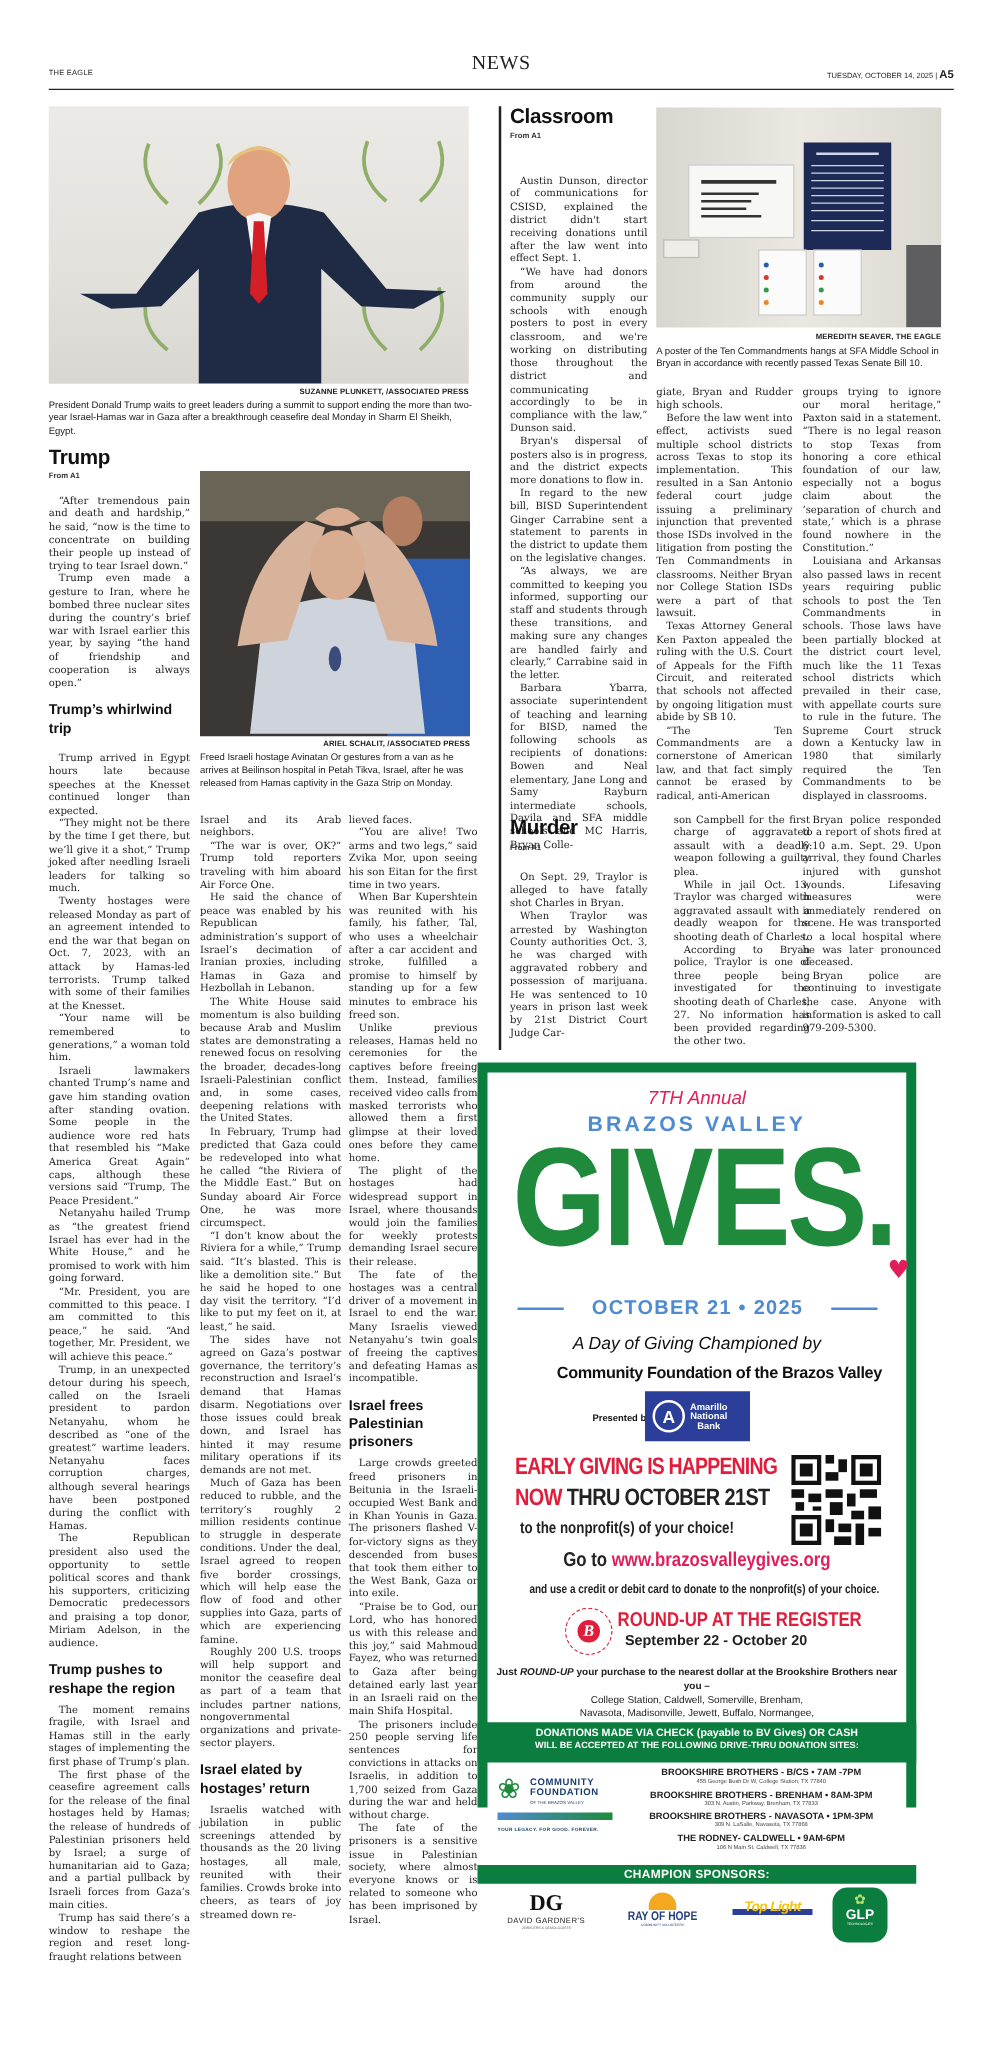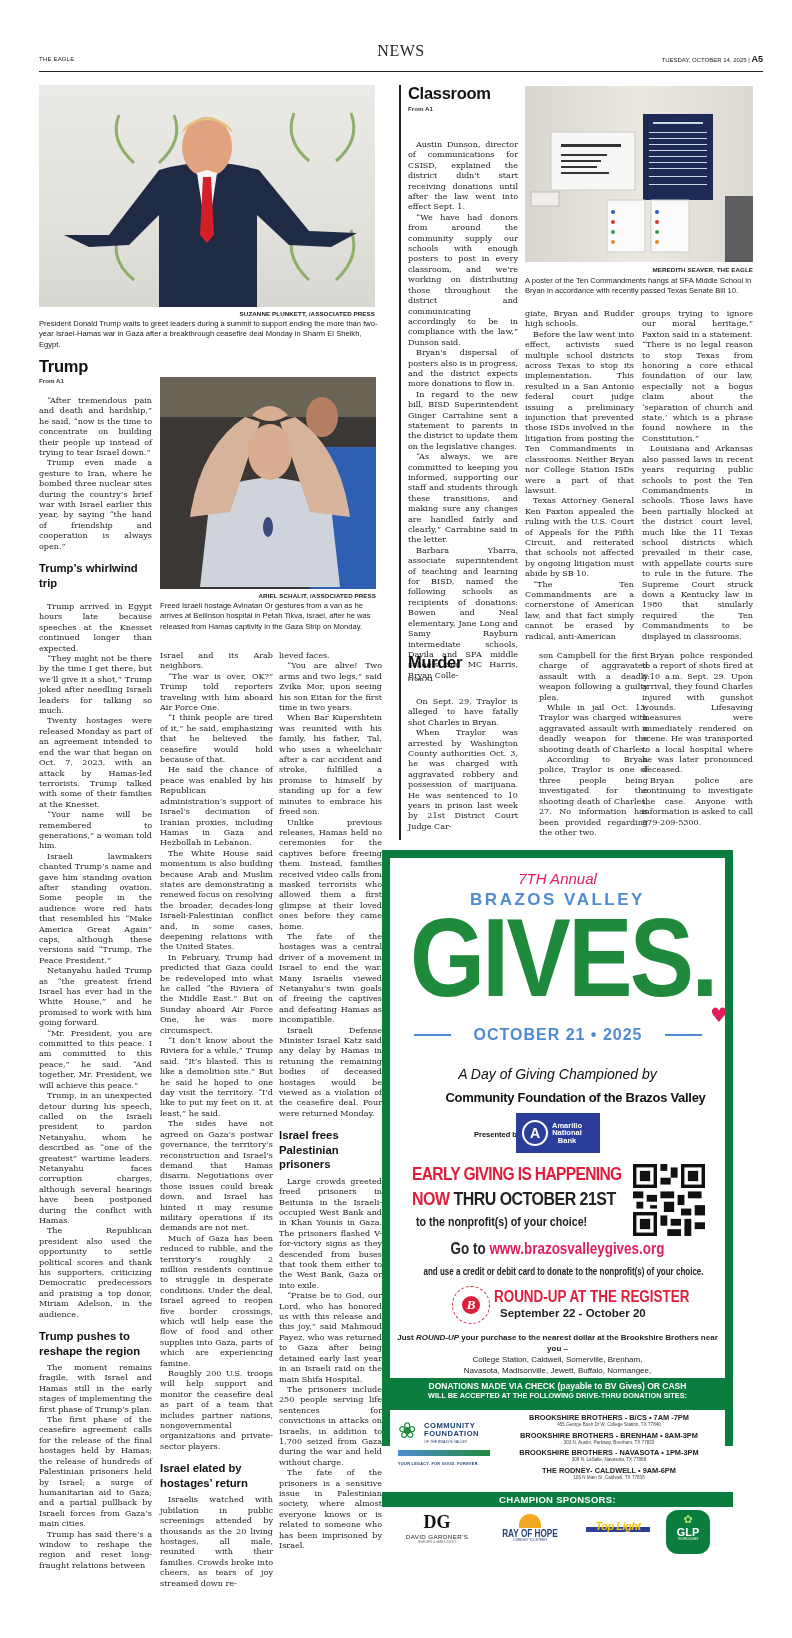--- a/index.html
+++ b/index.html
@@ -19,21 +19,21 @@
   .col p { text-indent: 8px; }
   .subhead { font-family: "Liberation Sans", sans-serif; font-weight: bold; font-size: 11.3px; line-height: 14.5px; color: #111; margin: 9px 0 5px 0; text-align: left; }
   .vrule { background: #222; width: 1.5px; }
   
   .ad { left: 382px; top: 850px; width: 351px; height: 596px; background: #0b7d3e; }
   .ad-inner { position: absolute; left: 8px; top: 8px; width: 335px; background: #fff; }
   .ad-annual { position:absolute; left:0; right:0; top: 12px; text-align:center; font-family:"Liberation Sans",sans-serif; font-style: italic; color:#e01e5a; font-size:15px; }
   .ad-bv { position:absolute; left:0; right:0; top: 32px; text-align:center; font-family:"Liberation Sans",sans-serif; font-weight:bold; color:#4f8bd1; font-size:17px; letter-spacing:2.5px; }
   .ad-gives { position:absolute; left:20px; top: 40px; width: 300px; text-align:center; font-family:"Liberation Sans",sans-serif; font-weight:bold; color:#1f8a3c; font-size:112px; letter-spacing:-3px; line-height: 120px; transform: scaleX(0.86); transform-origin: left top; }
   .ad-heart { position:absolute; left: 320px; top: 145px; color:#e01e5a; font-size: 20px; }
-  .ad-date { position:absolute; left: 24px; width: 288px; top: 168px; display:flex; align-items:center; justify-content:flex-end; gap: 22px; }
+  .ad-date { position:absolute; left: 24px; width: 288px; top: 180px; display:flex; align-items:center; justify-content:flex-end; gap: 22px; }
   .ad-date .line { flex:1; height:1.5px; background:#4f8bd1; }
   .ad-date span.t { font-family:"Liberation Sans",sans-serif; font-weight:bold; color:#4f8bd1; font-size:16px; letter-spacing: 1px; }
   .ad-day { position:absolute; left:0; right:0; top: 208px; text-align:center; font-family:"Liberation Sans",sans-serif; font-style:italic; font-size:14px; color:#111; }
   .ad-cf { position:absolute; left:0; right:0; top: 232px; text-align:center; font-family:"Liberation Sans",sans-serif; font-weight:bold; font-size:13px; color:#111; letter-spacing: -0.3px; padding-left: 36px; }
   .ad-presented { position:absolute; left: 84px; top: 272px; font-family:"Liberation Sans",sans-serif; font-weight:bold; font-size:7.5px; color:#111; }
   .ad-bank { position:absolute; left: 126px; top: 255px; width: 84px; height: 40px; background:#2b3e9a; display:flex; align-items:center; padding-left:6px; gap:4px; }
   .ad-bank .logo { width: 26px; height: 26px; border-radius:50%; border: 2.5px solid #fff; color:#fff; font-family:"Liberation Sans",sans-serif; font-weight:bold; font-size:14px; display:flex; align-items:center; justify-content:center; }
   .ad-bank .name { color:#fff; font-family:Liberation Sans, sans-serif; font-weight:bold; font-size:7.5px; line-height:7.5px;text-align:center; }
   .ad-early { position:absolute; left: 22px; top: 305px; font-family:"Liberation Sans",sans-serif; font-weight:bold; font-size:19px; color:#e01e3c; letter-spacing:-0.8px; transform: scaleX(0.82); transform-origin: left top; white-space: nowrap; }
   .ad-now { position:absolute; left: 22px; top: 330px; font-family:"Liberation Sans",sans-serif; font-weight:bold; font-size:19px; color:#222; letter-spacing:-0.6px; transform: scaleX(0.84); transform-origin: left top; white-space:nowrap; }
@@ -150,39 +150,38 @@
   <p>The Republican president also used the opportunity to settle political scores and thank his supporters, criticizing Democratic predecessors and praising a top donor, Miriam Adelson, in the audience.</p>
   <div class="subhead">Trump pushes to reshape the region</div>
   <p>The moment remains fragile, with Israel and Hamas still in the early stages of implementing the first phase of Trump’s plan.</p>
   <p>The first phase of the ceasefire agreement calls for the release of the final hostages held by Hamas; the release of hundreds of Palestinian prisoners held by Israel; a surge of humanitarian aid to Gaza; and a partial pullback by Israeli forces from Gaza’s main cities.</p>
   <p>Trump has said there’s a window to reshape the region and reset long-fraught relations between</p>
 </div>
 
 <div class="abs col" style="left:160px;top:651px;width:113px;">
   <p style="text-indent:0">Israel and its Arab neighbors.</p>
   <p>“The war is over, OK?” Trump told reporters traveling with him aboard Air Force One.</p>
-  <p>“I think people are tired of it,” he said, emphasizing that he believed the ceasefire would hold because of that.</p>
   <p>He said the chance of peace was enabled by his Republican administration’s support of Israel’s decimation of Iranian proxies, including Hamas in Gaza and Hezbollah in Lebanon.</p>
   <p>The White House said momentum is also building because Arab and Muslim states are demonstrating a renewed focus on resolving the broader, decades-long Israeli-Palestinian conflict and, in some cases, deepening relations with the United States.</p>
   <p>In February, Trump had predicted that Gaza could be redeveloped into what he called “the Riviera of the Middle East.” But on Sunday aboard Air Force One, he was more circumspect.</p>
   <p>“I don’t know about the Riviera for a while,” Trump said. “It’s blasted. This is like a demolition site.” But he said he hoped to one day visit the territory. “I’d like to put my feet on it, at least,” he said.</p>
   <p>The sides have not agreed on Gaza’s postwar governance, the territory’s reconstruction and Israel’s demand that Hamas disarm. Negotiations over those issues could break down, and Israel has hinted it may resume military operations if its demands are not met.</p>
   <p>Much of Gaza has been reduced to rubble, and the territory’s roughly 2 million residents continue to struggle in desperate conditions. Under the deal, Israel agreed to reopen five border crossings, which will help ease the flow of food and other supplies into Gaza, parts of which are experiencing famine.</p>
   <p>Roughly 200 U.S. troops will help support and monitor the ceasefire deal as part of a team that includes partner nations, nongovernmental organizations and private-sector players.</p>
   <div class="subhead">Israel elated by hostages’ return</div>
   <p>Israelis watched with jubilation in public screenings attended by thousands as the 20 living hostages, all male, reunited with their families. Crowds broke into cheers, as tears of joy streamed down re-</p>
 </div>
 
 <div class="abs col" style="left:279px;top:651px;width:103px;">
   <p style="text-indent:0">lieved faces.</p>
   <p>“You are alive! Two arms and two legs,” said Zvika Mor, upon seeing his son Eitan for the first time in two years.</p>
   <p>When Bar Kupershtein was reunited with his family, his father, Tal, who uses a wheelchair after a car accident and stroke, fulfilled a promise to himself by standing up for a few minutes to embrace his freed son.</p>
   <p>Unlike previous releases, Hamas held no ceremonies for the captives before freeing them. Instead, families received video calls from masked terrorists who allowed them a first glimpse at their loved ones before they came home.</p>
+  <p>The plight of the hostages had widespread support in Israel, where thousands would join the families for weekly protests demanding Israel secure their release.</p>
   <p>The fate of the hostages was a central driver of a movement in Israel to end the war. Many Israelis viewed Netanyahu’s twin goals of freeing the captives and defeating Hamas as incompatible.</p>
-  <p>Israeli Defense Minister Israel Katz said any delay by Hamas in retuning the remaining bodies of deceased hostages would be viewed as a violation of the ceasefire deal. Four were returned Monday.</p>
   <div class="subhead">Israel frees Palestinian prisoners</div>
   <p>Large crowds greeted freed prisoners in Beitunia in the Israeli-occupied West Bank and in Khan Younis in Gaza. The prisoners flashed V-for-victory signs as they descended from buses that took them either to the West Bank, Gaza or into exile.</p>
   <p>“Praise be to God, our Lord, who has honored us with this release and this joy,” said Mahmoud Fayez, who was returned to Gaza after being detained early last year in an Israeli raid on the main Shifa Hospital.</p>
   <p>The prisoners include 250 people serving life sentences for convictions in attacks on Israelis, in addition to 1,700 seized from Gaza during the war and held without charge.</p>
   <p>The fate of the prisoners is a sensitive issue in Palestinian society, where almost everyone knows or is related to someone who has been imprisoned by Israel.</p>
 </div>
 
 <div class="abs vrule" style="left:399px;top:85px;height:755px;"></div>
 
 <div class="abs headline" style="left:408px;top:84px;">Classroom</div>

